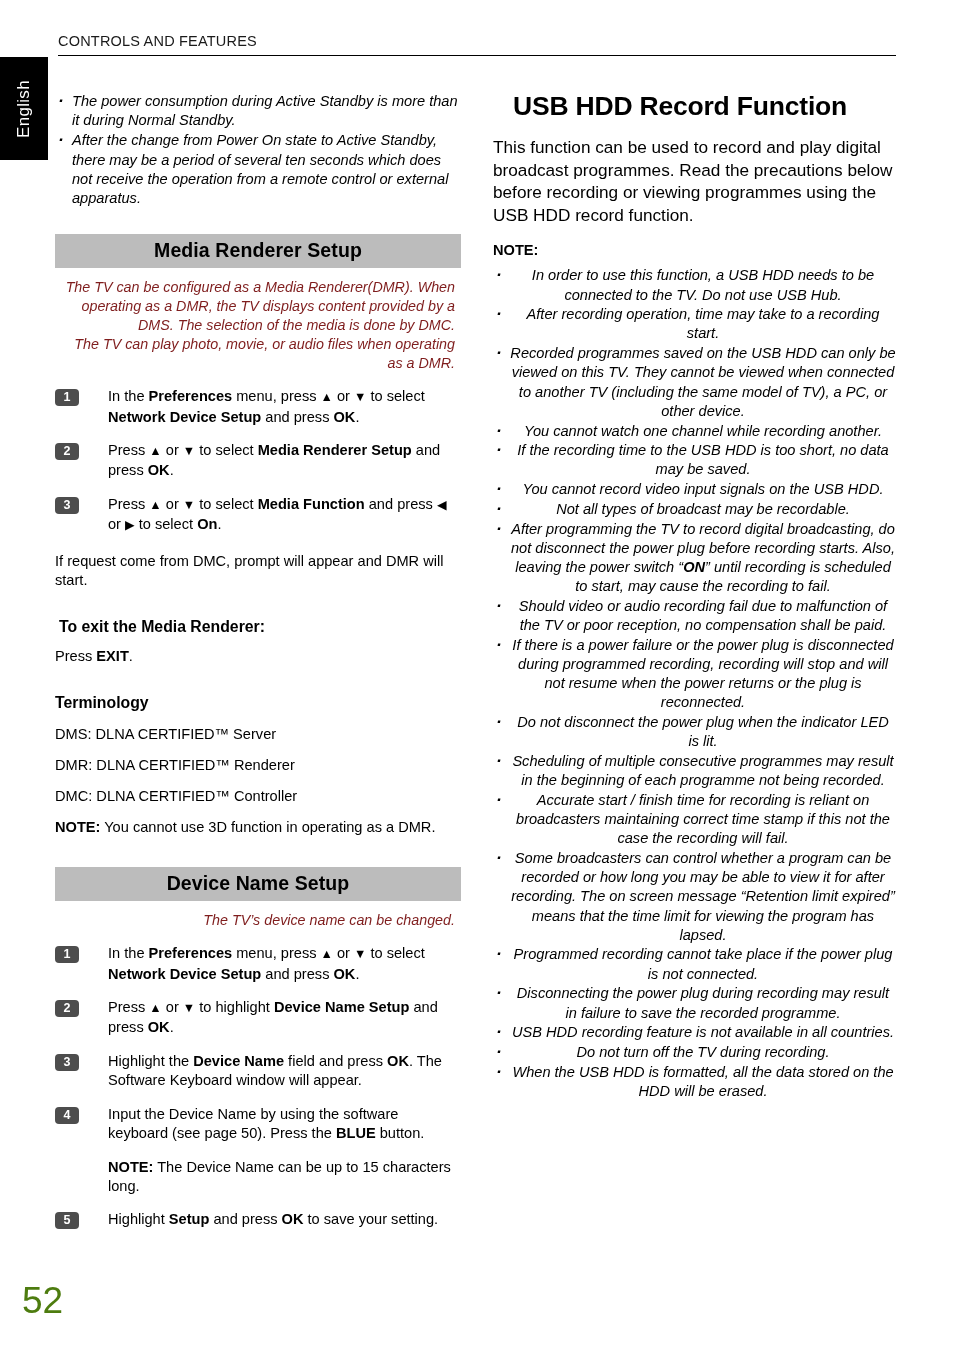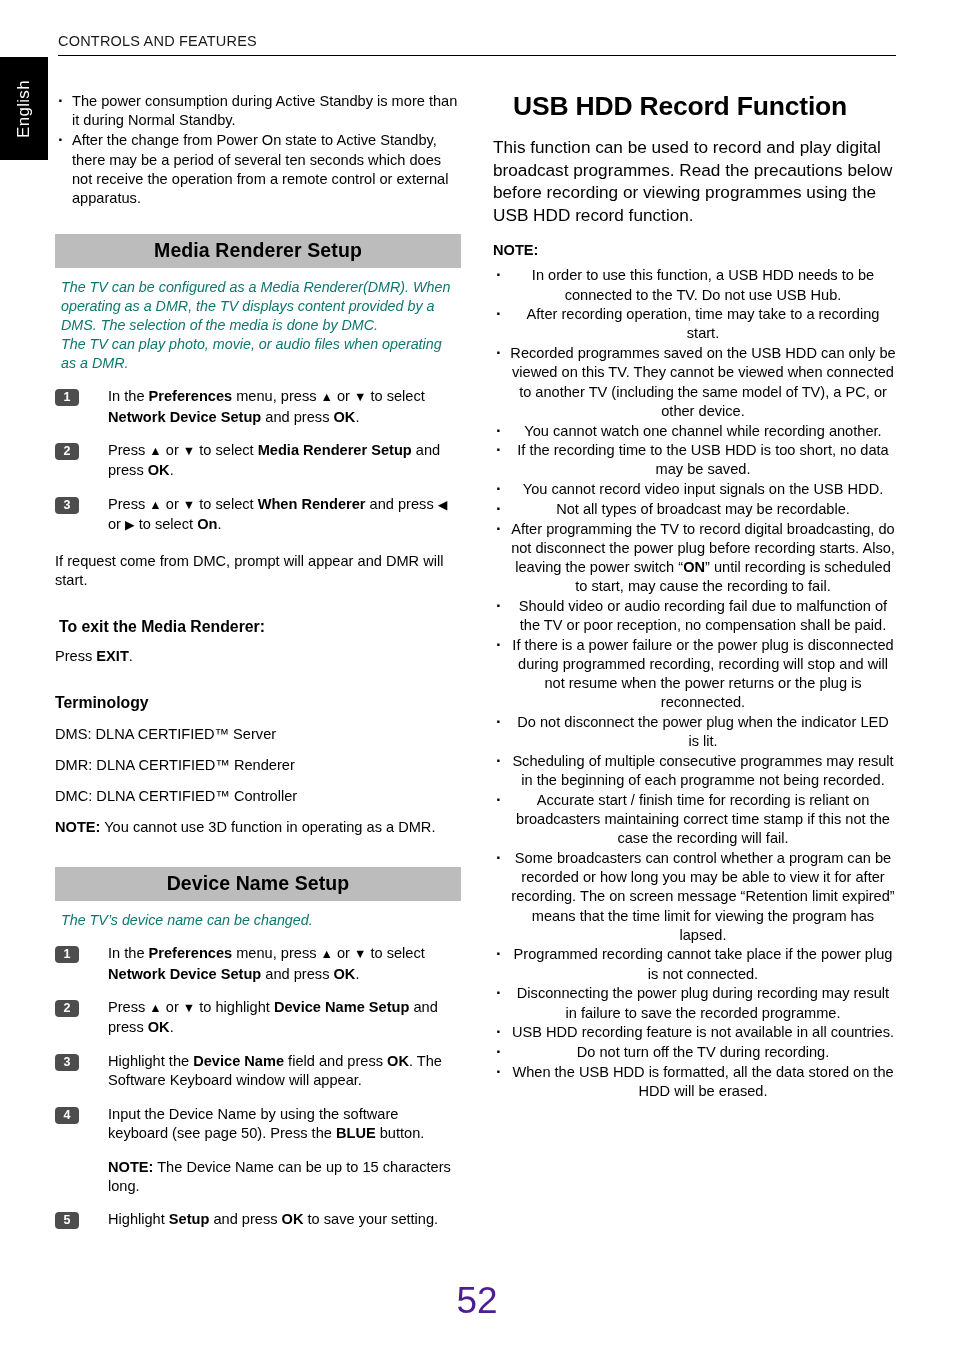--- a/index.html
+++ b/index.html
@@ -82,20 +82,21 @@
     color: #000;
   }
 
   ul.bullets { list-style: none; }
   ul.bullets > li {
     position: relative;
     padding-left: 17px;
     font-size: 14.6px;
     line-height: 19.2px;
     margin-bottom: 1px;
+    font-style: italic;
   }
   ul.bullets > li::before {
     content: "\00B7";
     position: absolute;
     left: 3px;
     top: -1px;
     font-size: 17px;
     line-height: 19.2px;
     font-weight: 700;
   }
@@ -112,23 +113,23 @@
     padding: 3px 0 4px 0;
     color: #000;
     letter-spacing: 0.1px;
   }
 
   
   .intro-italic {
     font-style: italic;
     font-size: 14.3px;
     line-height: 19px;
-    text-align: left;
+    text-align: right;
     padding: 0 6px;
-    color: #0f766e;
+    color: #7f1d1d;
   }
 
   
   .step {
     position: relative;
     display: flex;
     align-items: flex-start;
     margin-top: 14px;
   }
   .step-badge {
@@ -189,24 +190,24 @@
     line-height: 19px;
     margin-top: 15px;
   }
 
   
   .page-number {
     position: absolute;
     left: 0;
     right: 0;
     top: 1280px;
-    text-align: center;
     font-size: 37px;
     font-weight: 400;
-    color: #4c1d95;
+    color: #4d7c0f;
+    padding-left: 22px;
   }
 
   .mt6 { margin-top: 6px; }
   .mt10 { margin-top: 10px; }
   .mt12 { margin-top: 12px; }
   .mt22 { margin-top: 16px; }
   .mt26 { margin-top: 26px; }
   .mt30 { margin-top: 30px; }
 </style>
 </head>
@@ -239,21 +240,21 @@
         <div class="step">
           <div class="step-badge">1</div>
           <div class="step-body">In the <b>Preferences</b> menu, press <span class="arrow">▲</span> or <span class="arrow">▼</span> to select <b>Network Device Setup</b> and press <b>OK</b>.</div>
         </div>
         <div class="step">
           <div class="step-badge">2</div>
           <div class="step-body">Press <span class="arrow">▲</span> or <span class="arrow">▼</span> to select <b>Media Renderer Setup</b> and press <b>OK</b>.</div>
         </div>
         <div class="step">
           <div class="step-badge">3</div>
-          <div class="step-body">Press <span class="arrow">▲</span> or <span class="arrow">▼</span> to select <b>When Renderer</b> and press <span class="arrow">◀</span> or <span class="arrow">▶</span> to select <b>On</b>.</div>
+          <div class="step-body">Press <span class="arrow">▲</span> or <span class="arrow">▼</span> to select <b>Media Function</b> and press <span class="arrow">◀</span> or <span class="arrow">▶</span> to select <b>On</b>.</div>
         </div>
       </div>
 
     <div class="body-text mt22">If request come from DMC, prompt will appear and DMR will start.</div>
 
     <div class="sub-head indent mt26">To exit the Media Renderer:</div>
 
     <div class="body-text mt10"><span>Press </span><b>EXIT</b><span>.</span></div>
 
     <div class="sub-head mt26">Terminology</div>

